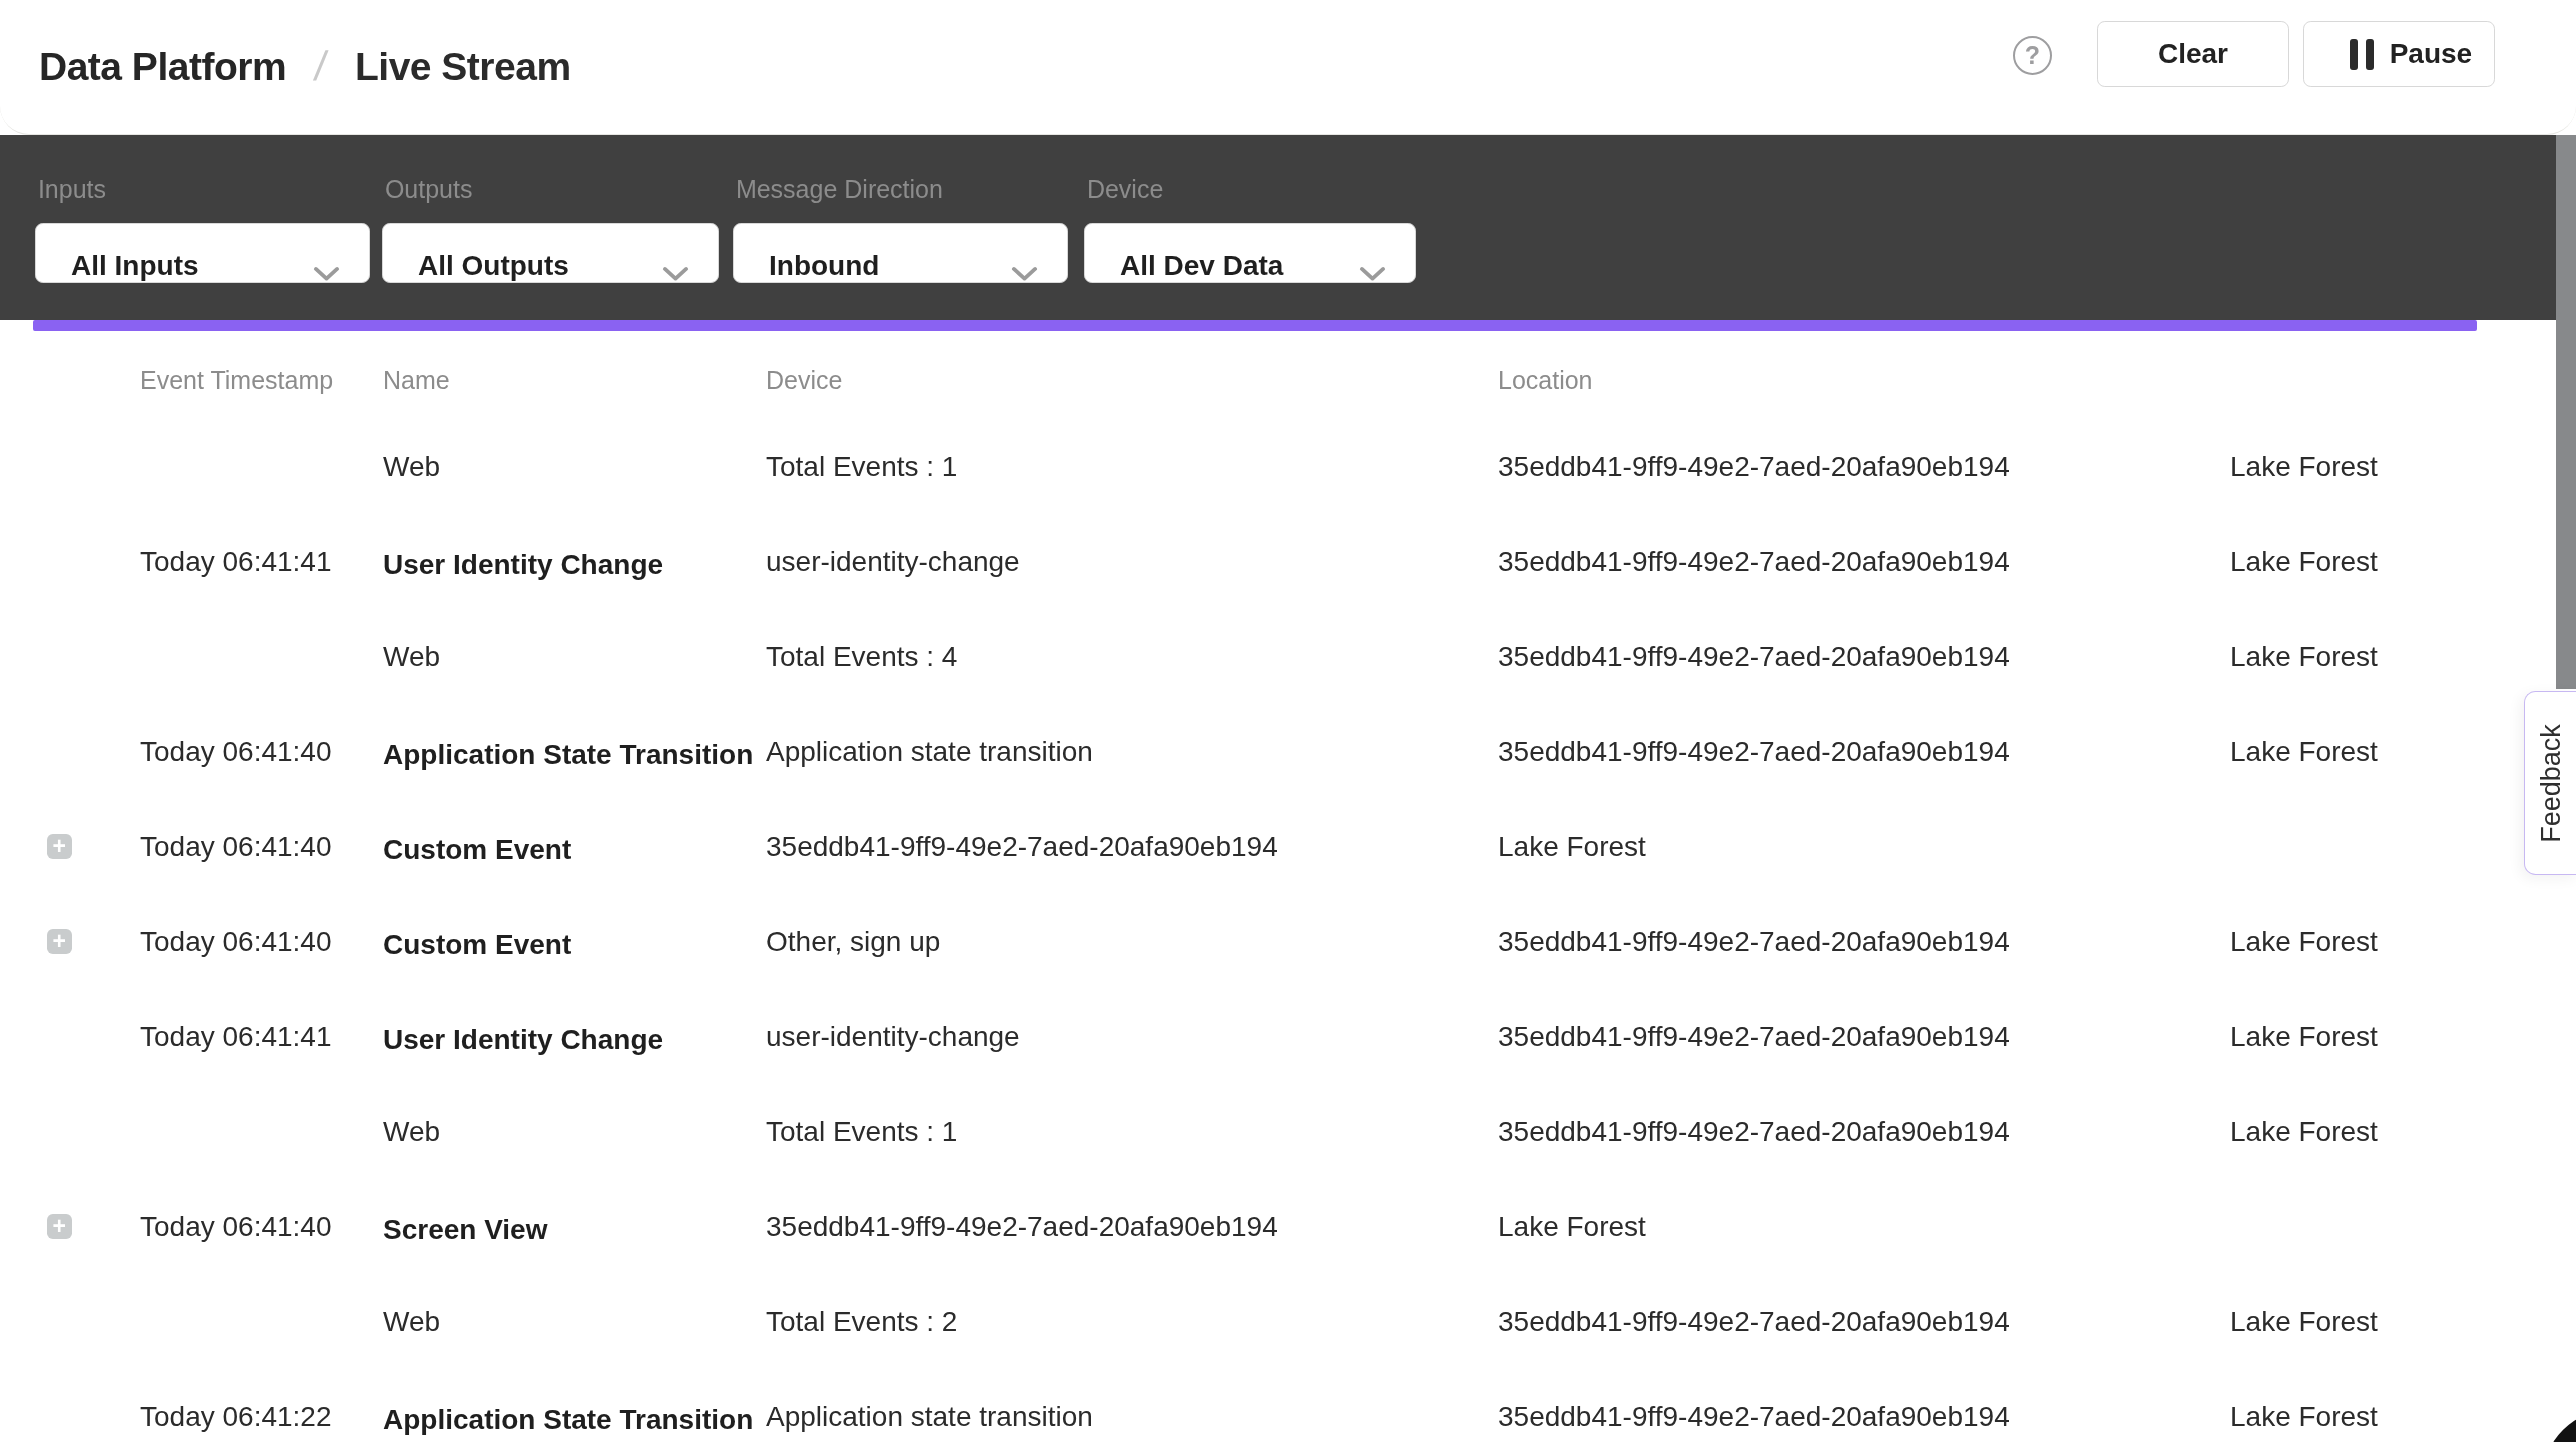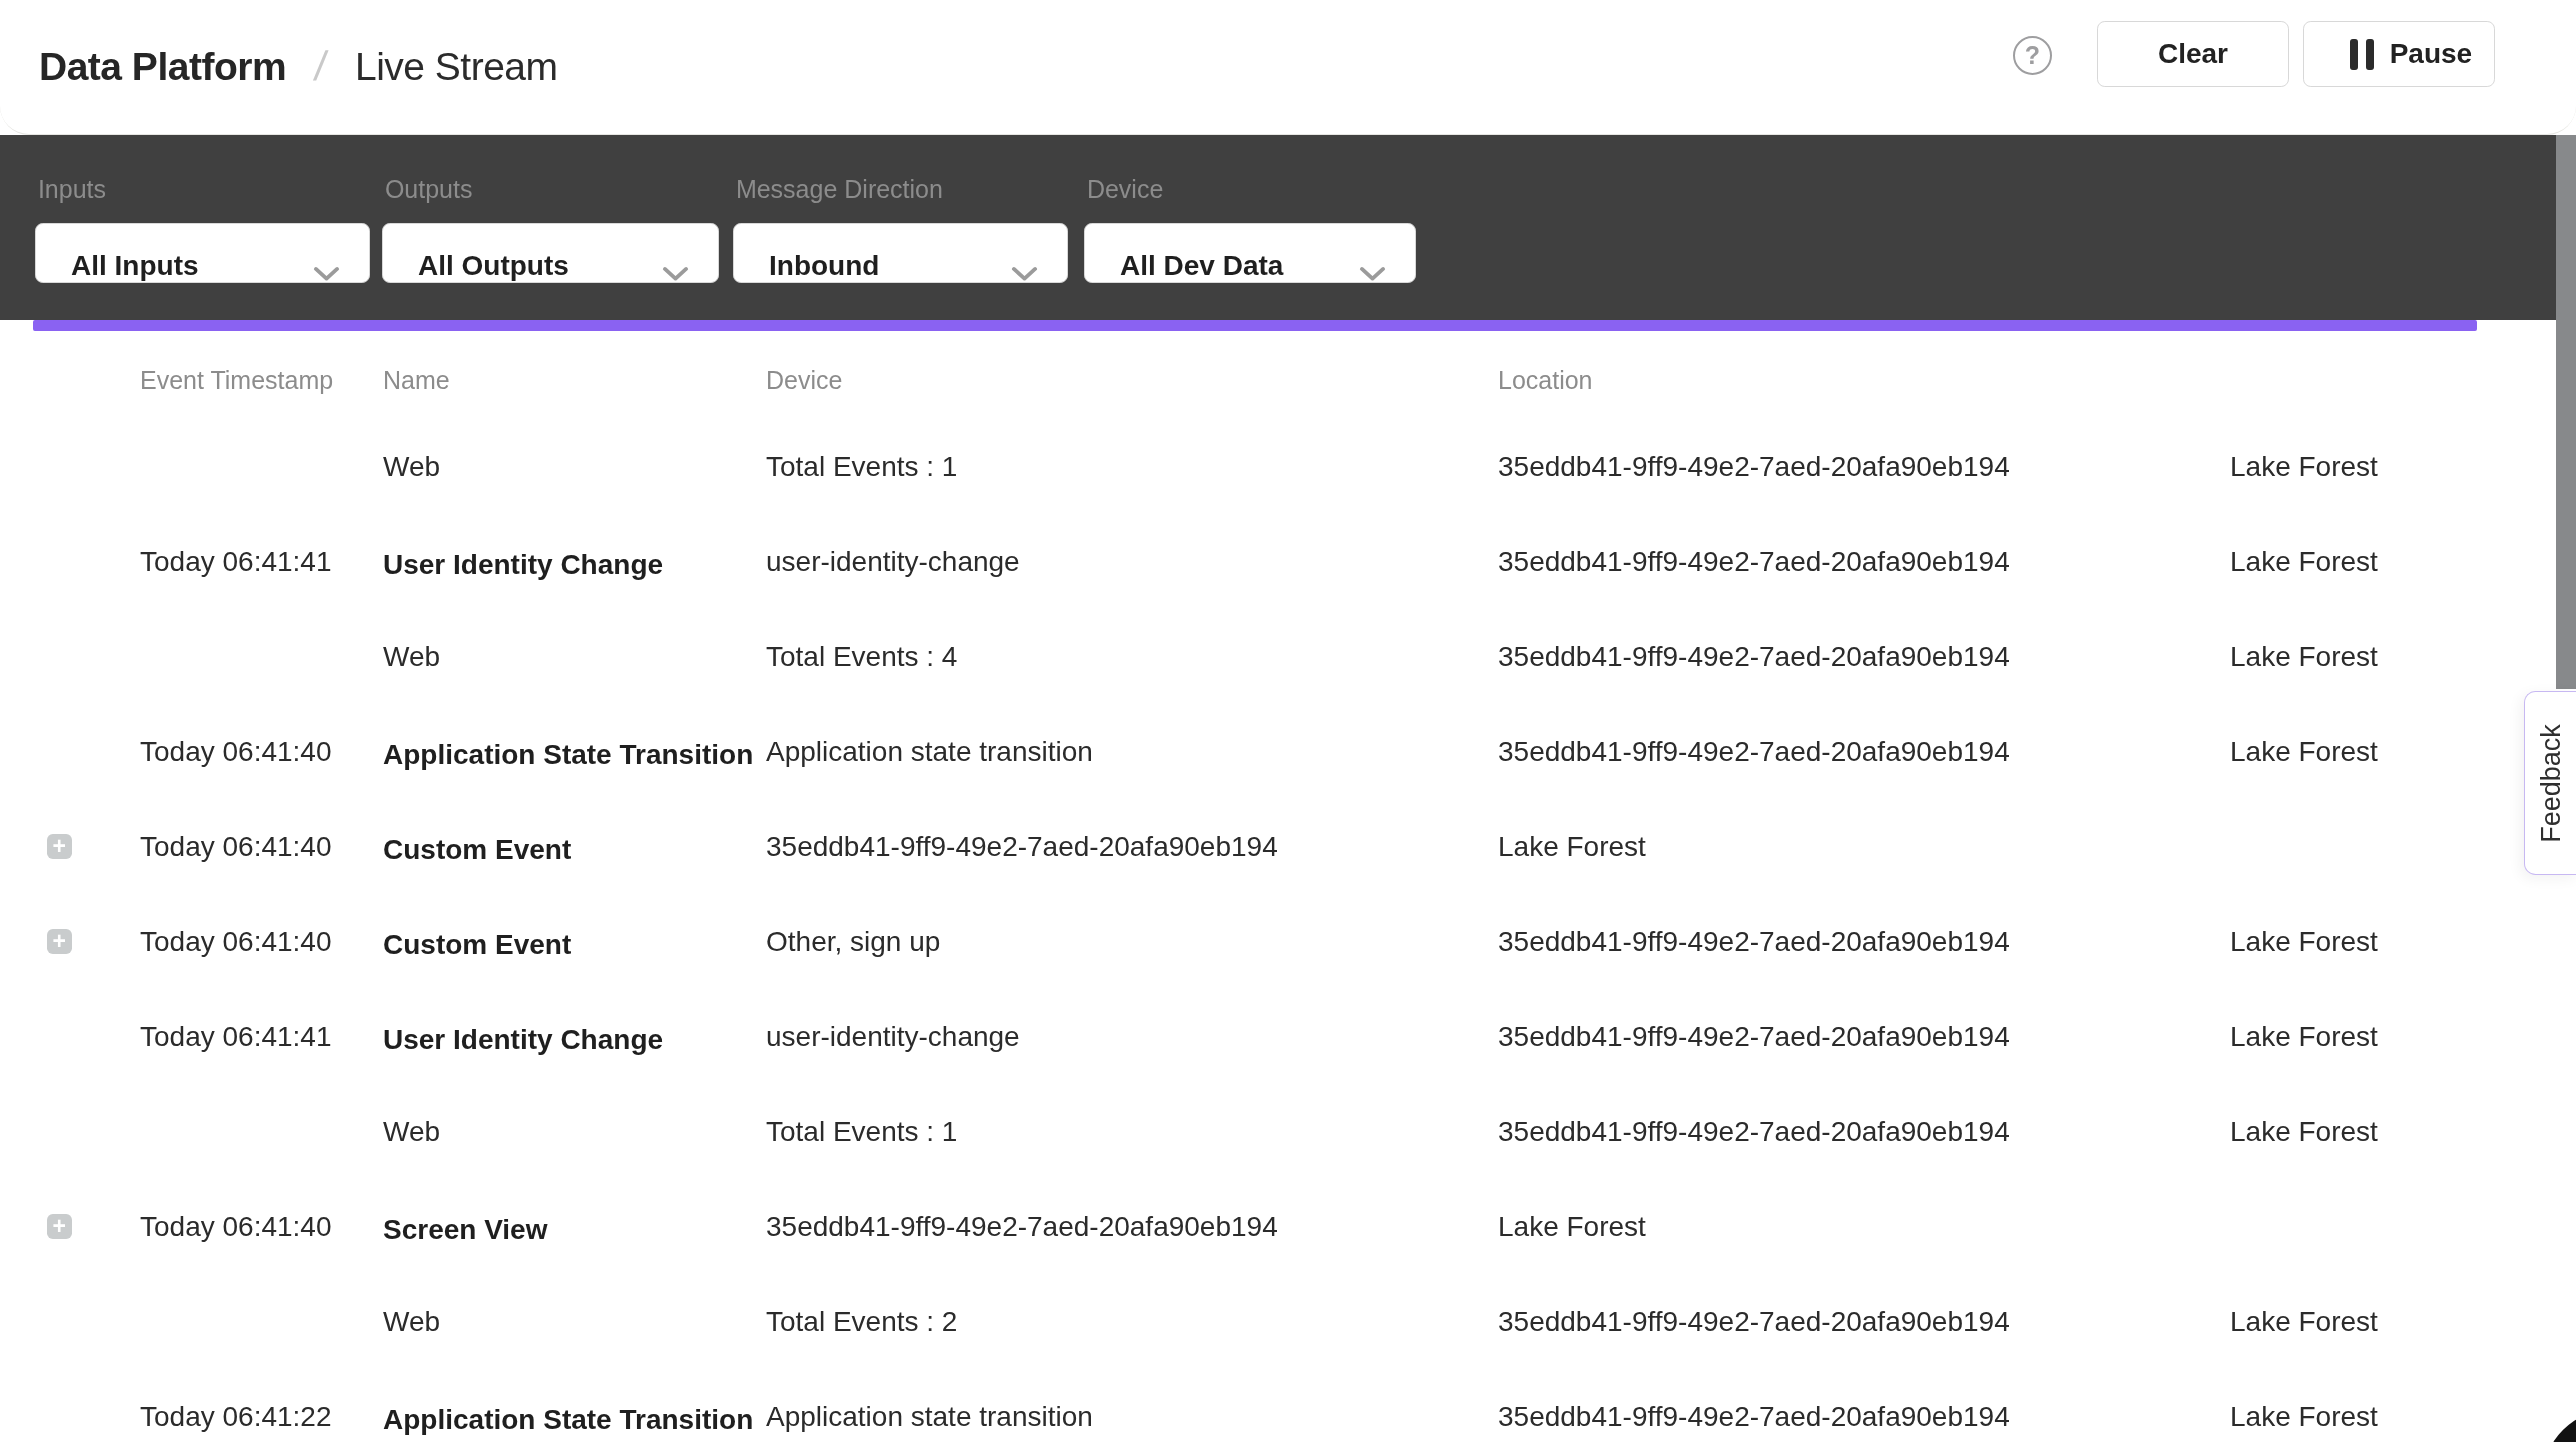--- a/index.html
+++ b/index.html
@@ -12,21 +12,21 @@
     font-family:"Liberation Sans", sans-serif;color:var(--text);}
   .canvas{position:relative;width:2576px;height:1442px;background:#fff;}
 
   
   .top-header{position:absolute;left:0;top:0;width:2576px;height:135px;
     border-bottom:1.9px solid var(--divider);background:#fff;border-radius:29px;}
   .breadcrumb{position:absolute;left:39px;top:0;height:133px;display:flex;align-items:center;
     font-size:39px;letter-spacing:-0.5px;}
   .crumb-section{font-weight:600;color:#262626;cursor:pointer;}
   .crumb-sep{color:#c9c9c9;font-weight:300;margin:0 29px;font-size:41px;transform:skewX(-8deg);}
-  .crumb-page{font-weight:400;color:#2b2b2b;}
+  .crumb-page{font-weight:700;color:#2b2b2b;}
 
   .help-btn{position:absolute;left:2013px;top:36px;width:39px;height:39px;border-radius:50%;
     border:2.9px solid #9e9ea0;color:#9e9ea0;display:flex;align-items:center;justify-content:center;
     font-size:25px;font-weight:700;cursor:pointer;background:#fff;}
   .btn{position:absolute;top:21.4px;height:66px;background:#fff;border:1.9px solid var(--border);
     border-radius:7.8px;display:flex;align-items:center;justify-content:center;gap:15.5px;
     font-size:28px;font-weight:700;color:#222;cursor:pointer;}
   .btn-clear{left:2097px;width:192px;}
   .btn-pause{left:2303px;width:192px;padding-left:24px;}
   .pause-glyph{display:flex;gap:8.7px;}

